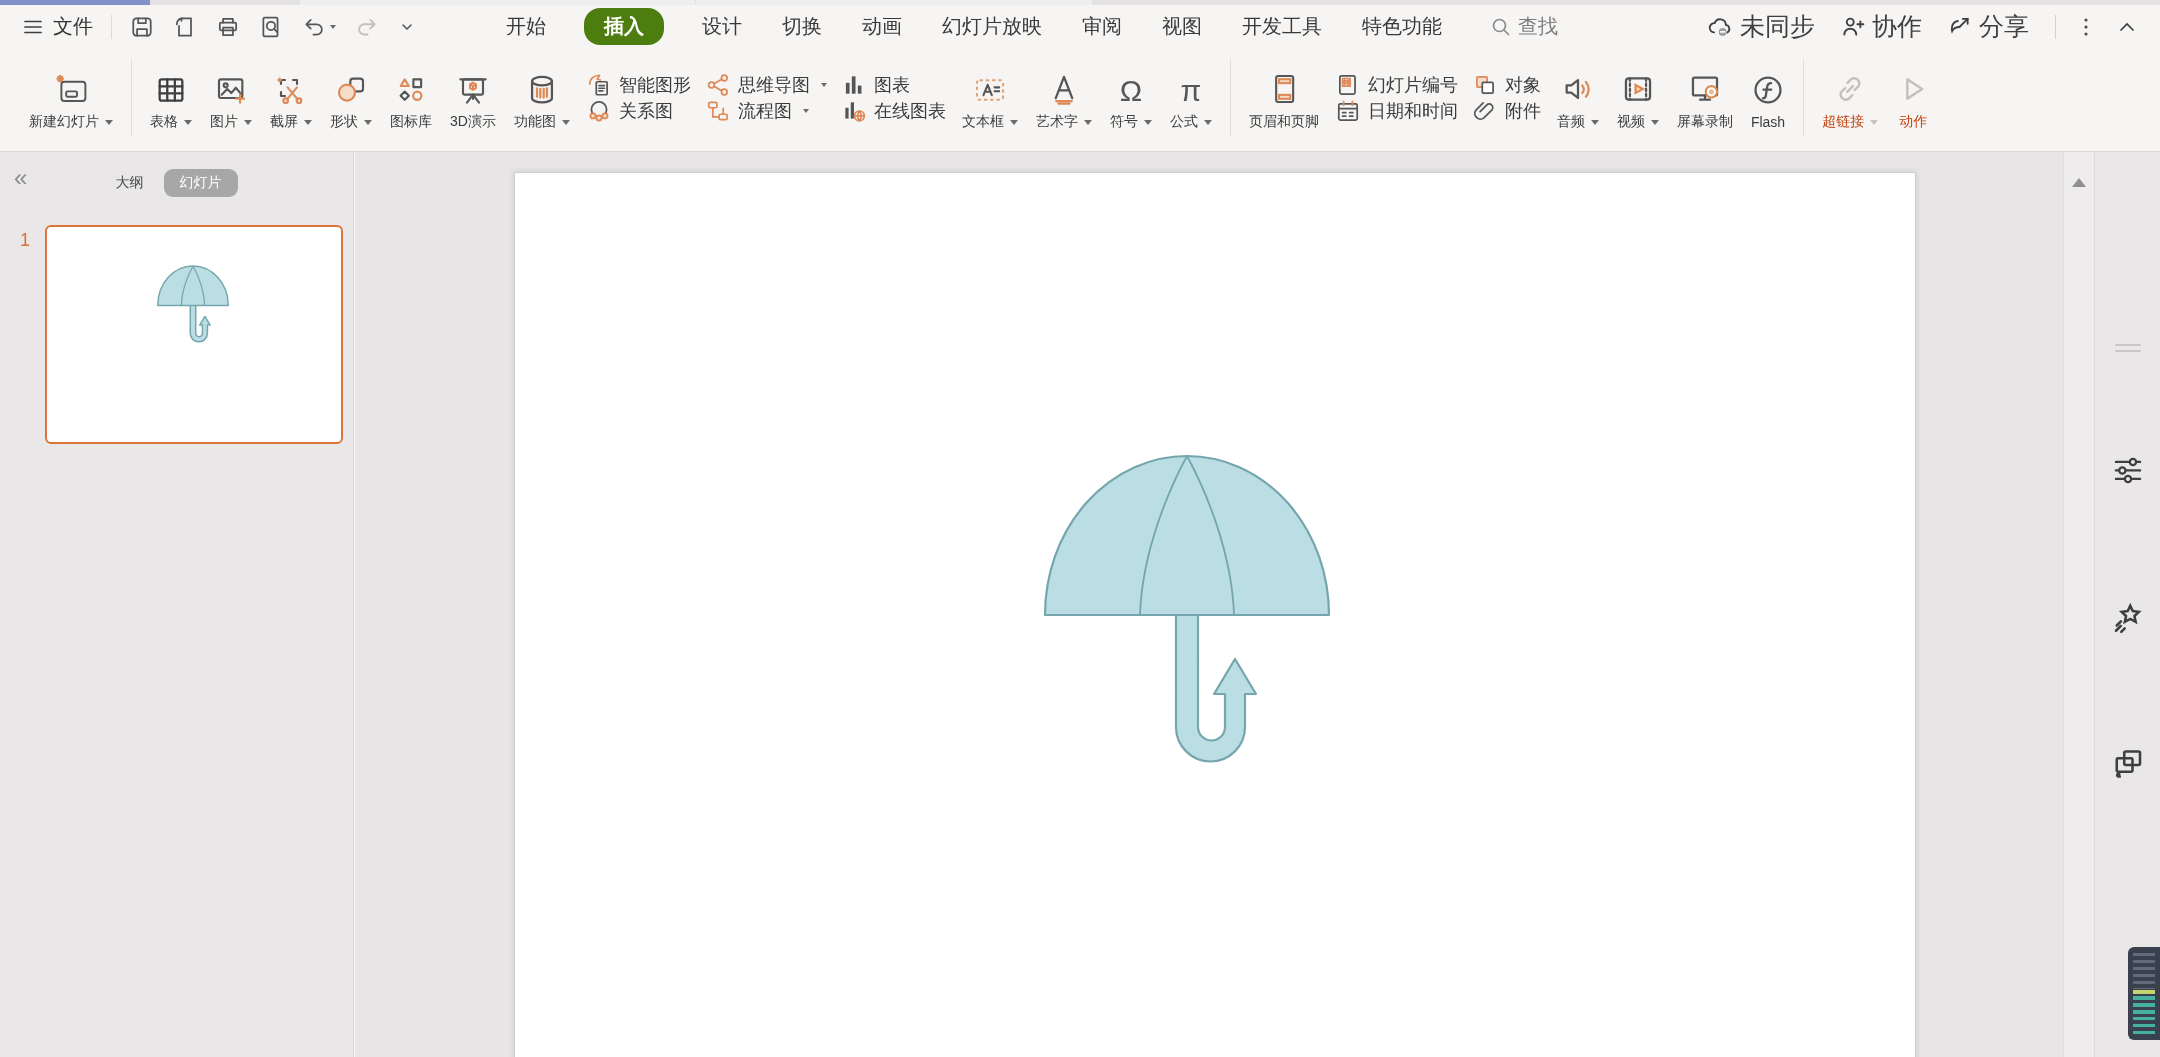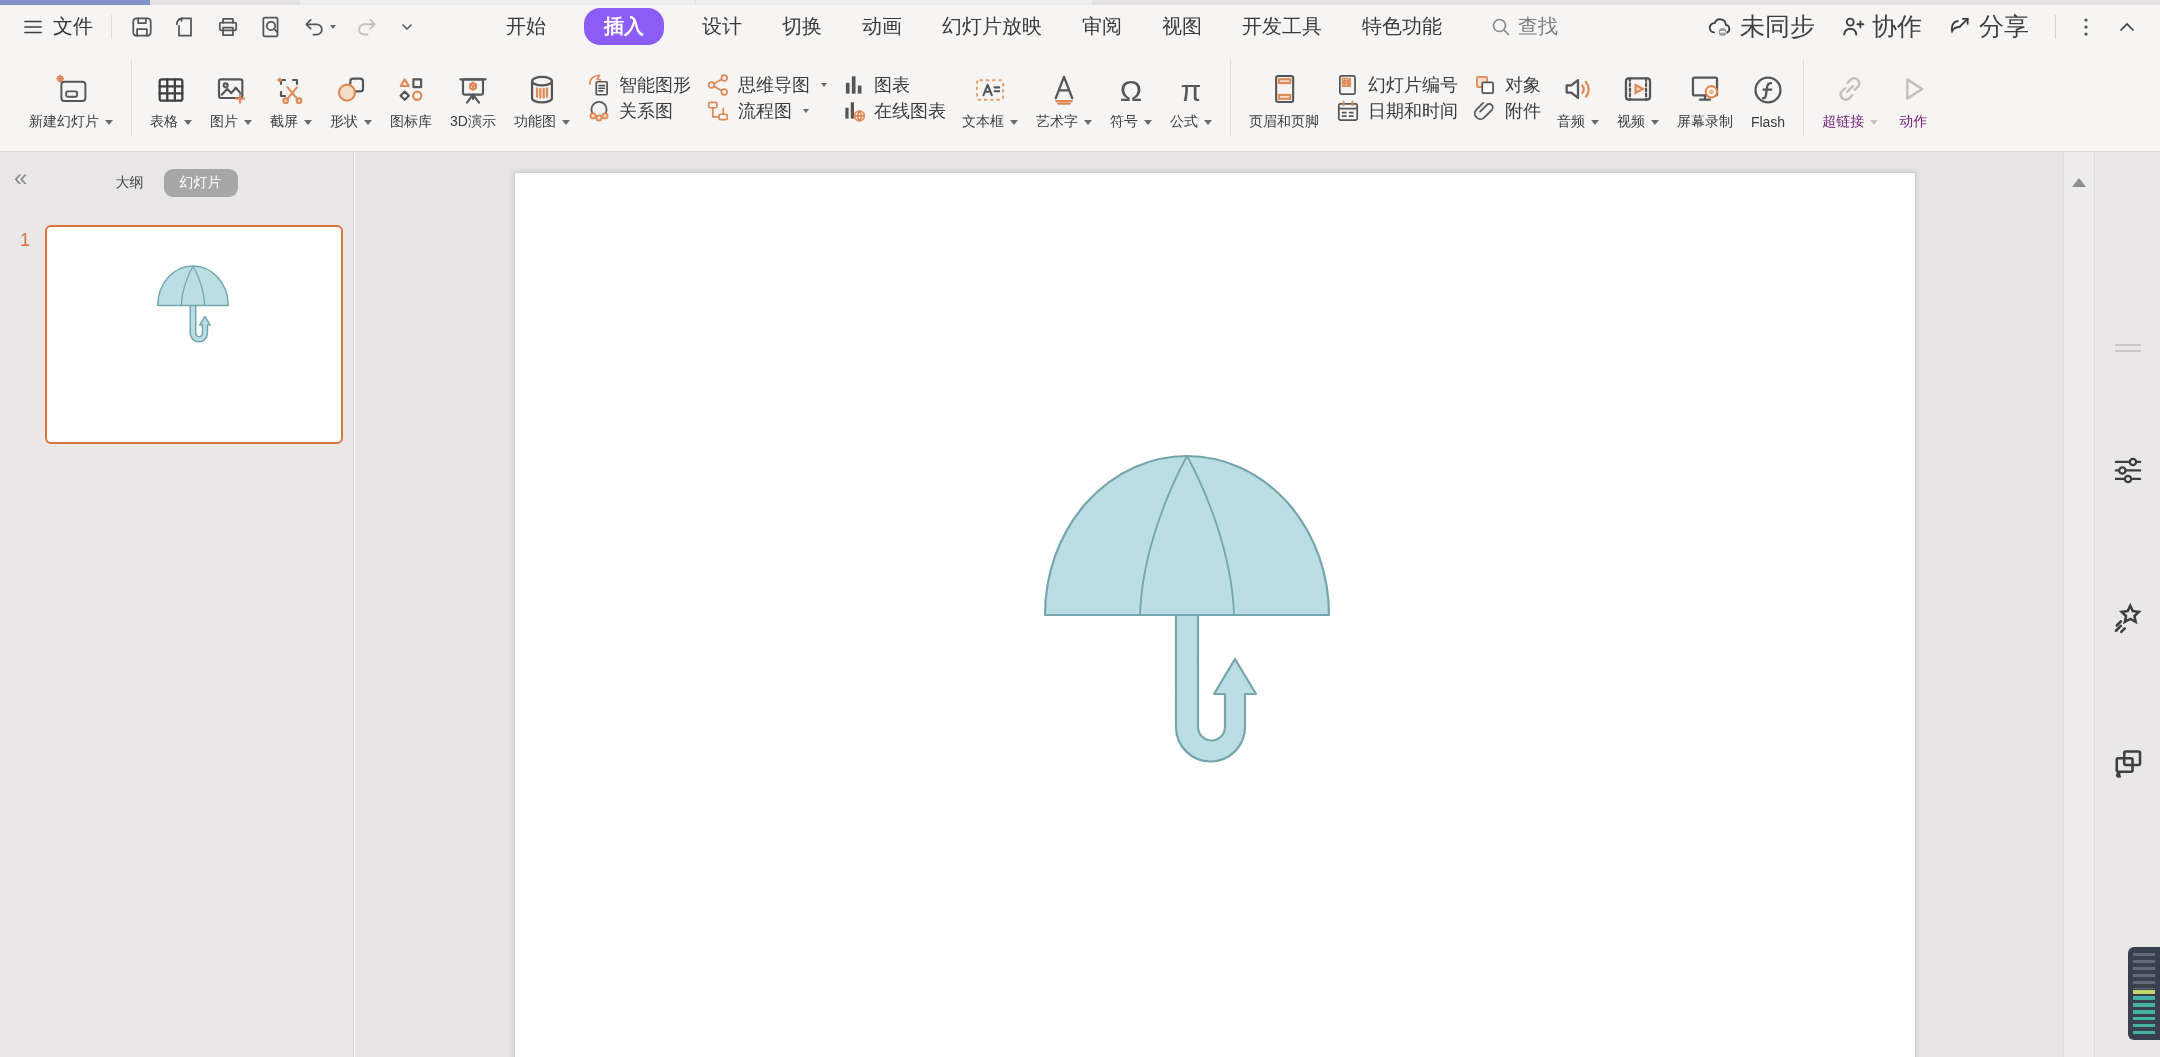--- a/index.html
+++ b/index.html
@@ -13,28 +13,28 @@
 
   
   .menubar { position:absolute; top:5px; left:0; width:2160px; height:43px;
     display:flex; align-items:center; padding:0 22px; background:#f6f5f4; }
   .mb-file { display:flex; align-items:center; gap:9px; font-size:20px; color:#333; cursor:default; }
   .mb-sep { width:1px; height:24px; background:#ddd9d7; margin:0 18px; }
   .qicons { display:flex; align-items:center; gap:19px; }
   .qbtn { display:flex; align-items:center; }
   .tabs { display:flex; align-items:center; gap:36px; margin-left:88px; font-size:20px; color:#3a3a3a; }
   .tab { padding:5px 2px; white-space:nowrap; }
-  .tab.active { background:#8b5cf6; color:#fff; border-radius:16px; padding:5px 20px; font-weight:600; }
+  .tab.active { background:#4d7c0f; color:#fff; border-radius:16px; padding:5px 20px; font-weight:600; }
   .mb-search { display:flex; align-items:center; gap:6px; margin-left:46px; font-size:20px; color:#7d7d7d; }
   .mb-right { margin-left:auto; display:flex; align-items:center; gap:26px; font-size:25px; color:#3f3f3f; }
   .mb-right .item { display:flex; align-items:center; gap:7px; white-space:nowrap; }
   .caret { width:0; height:0; border-left:4px solid transparent; border-right:4px solid transparent;
     border-top:5px solid #6a6a6a; display:inline-block; margin-left:6px; }
   .caret.sm { border-left-width:3.5px; border-right-width:3.5px; border-top-width:4.5px; margin-left:4px; }
-  .disabled { color:#701a75; }
+  .disabled { color:#c2410c; }
   .disabled .caret { border-top-color:#c6c4c2; }
 
   
   .ribbon { position:absolute; top:48px; left:0; width:2160px; height:104px;
     display:flex; align-items:center; padding:0 14px 4px 20px; background:#f6f5f4;
     border-bottom:1px solid #d8d5d3; }
   .rdiv { width:1px; height:78px; background:#e0dcda; margin:0 9px; flex:none; }
   .rbtn { display:flex; flex-direction:column; align-items:center; justify-content:center;
     padding:0 9px; height:92px; flex:none; }
   .rbtn .ric { height:42px; display:flex; align-items:flex-end; justify-content:center; }

